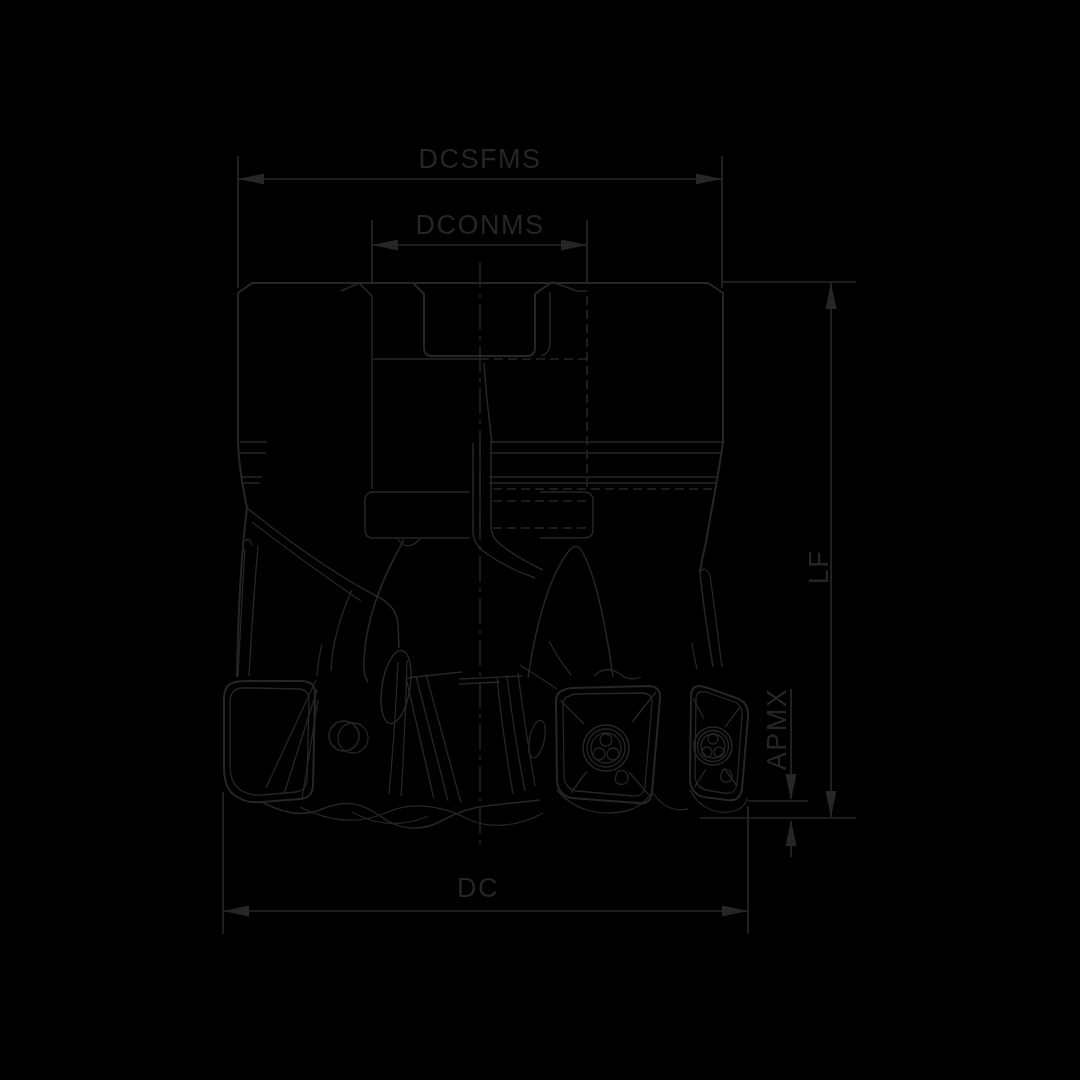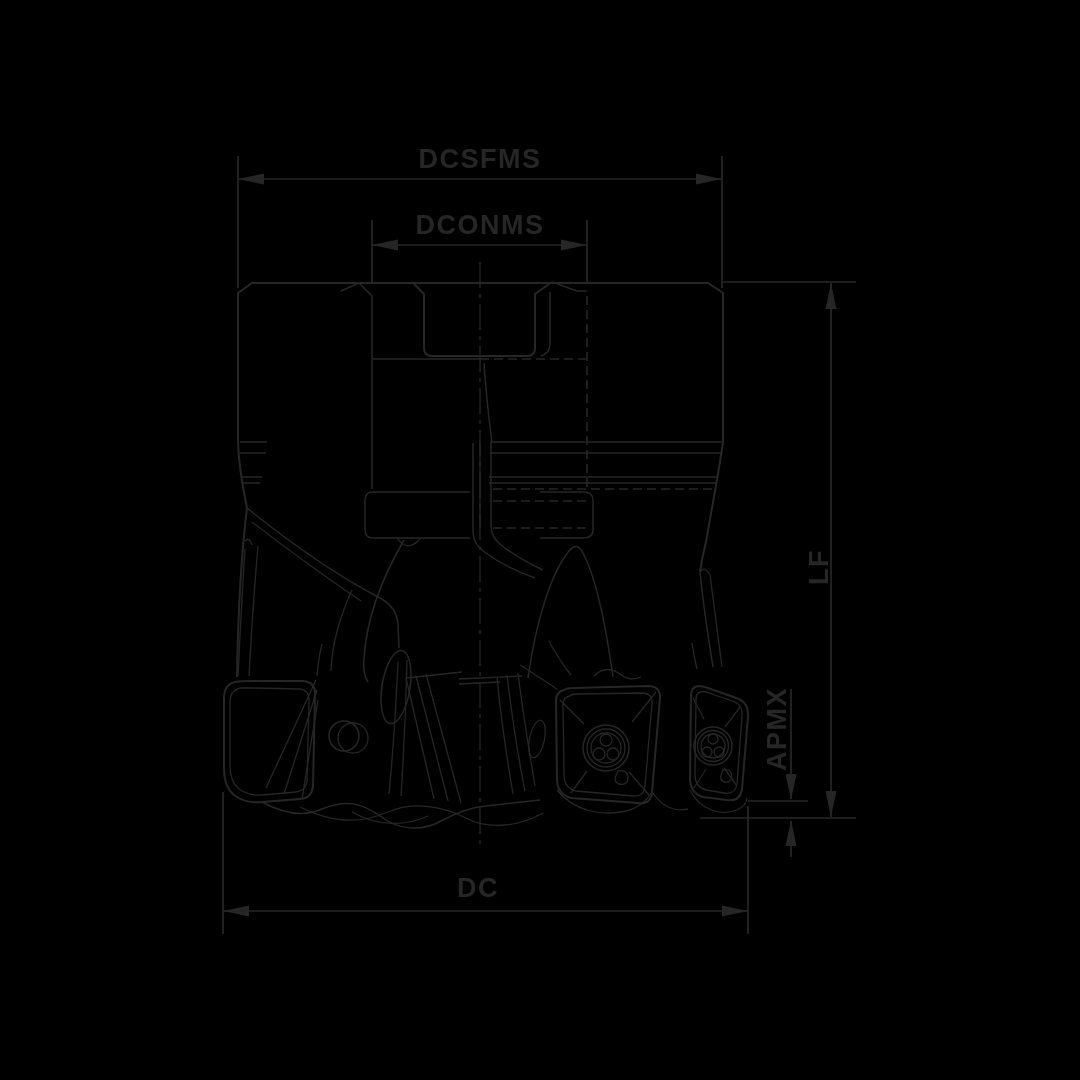--- a/index.html
+++ b/index.html
@@ -5,21 +5,20 @@
   :root{
     --bg:#000000;
     --ink:#262626;
   }
   html,body{margin:0;padding:0;background:var(--bg);}
   #stage{
     position:relative;
     width:1080px;height:1080px;
     background:var(--bg);
     overflow:hidden;
-    font-weight:bold;
   }
   svg{display:block}
   .ln{stroke:var(--ink);fill:none;stroke-width:2;}
   .ln-thin{stroke:var(--ink);fill:none;stroke-width:1.5;}
   .ln-fine{stroke:var(--ink);fill:none;stroke-width:1.3;}
   .dim{stroke:var(--ink);fill:none;stroke-width:1.7;}
   .hid{stroke:var(--ink);fill:none;stroke-width:1.6;stroke-dasharray:9 5;}
   .cl{stroke:var(--ink);fill:none;stroke-width:1.4;stroke-dasharray:26 6 4 6;}
   .arr{fill:var(--ink);stroke:none;}
   text{

